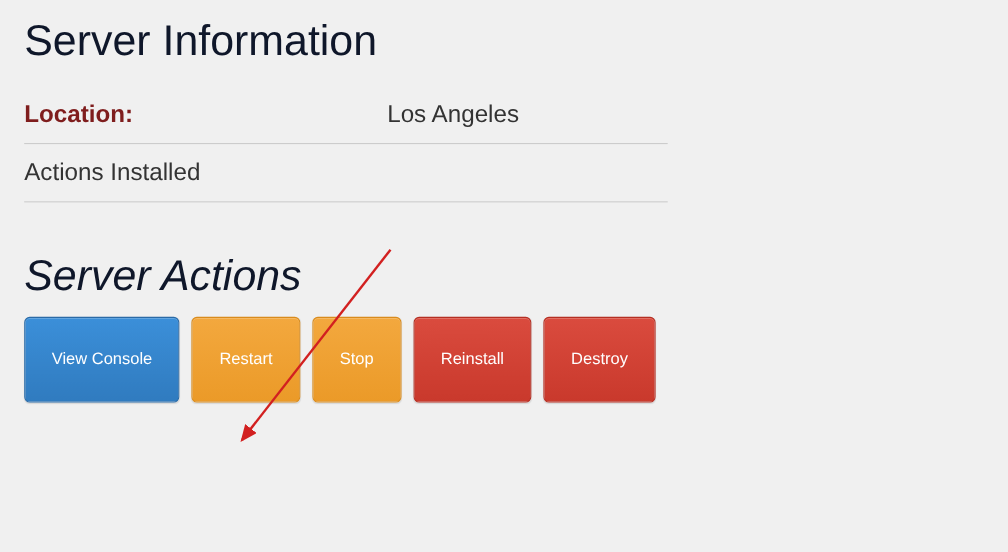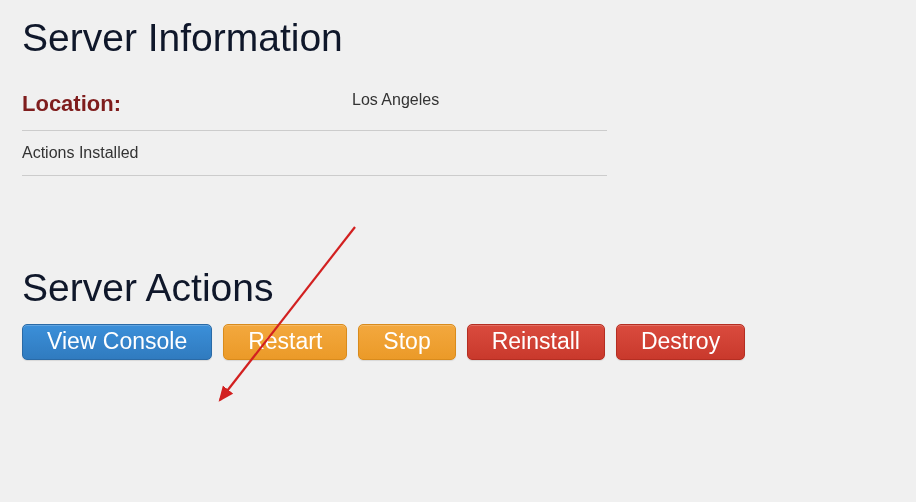--- a/index.html
+++ b/index.html
@@ -16,53 +16,54 @@
       color: #333;
     }
     h2.section-title {
       font-size: 39px;
       font-weight: 400;
       color: #0f172a;
       margin-bottom: 18px;
       margin-top: 4px;
     }
     h2.section-title.actions {
-      margin-top: 64px;
+      margin-top: 20px;
       margin-bottom: 14px;
+      font-style: italic;
     }
     .info-table {
       width: 585px;
     }
     .info-row {
       display: flex;
       border-bottom: 1px solid #ccc;
       padding: 13px 0;
     }
     .info-row:last-child {
       border-bottom: none;
     }
     .info-label {
       width: 330px;
       font-weight: bold;
       font-size: 22px;
       color: #7f1d1d;
     }
     .info-value {
-      font-size: 16px;
+      font-size: 22px;
       color: #333;
       text-align: right;
     }
     .button-row {
       display: flex;
       gap: 11px;
     }
     .btn {
       display: inline-block;
-      padding: 3px 24px;
-      font-size: 23px;
+      padding: 29px 24px;
+      font-size: 15px;
       font-weight: 400;
       color: #fff;
       border: 1px solid transparent;
       border-radius: 5px;
       cursor: pointer;
       text-align: center;
       line-height: 1.2;
       font-family: inherit;
     }
     .btn-primary {

